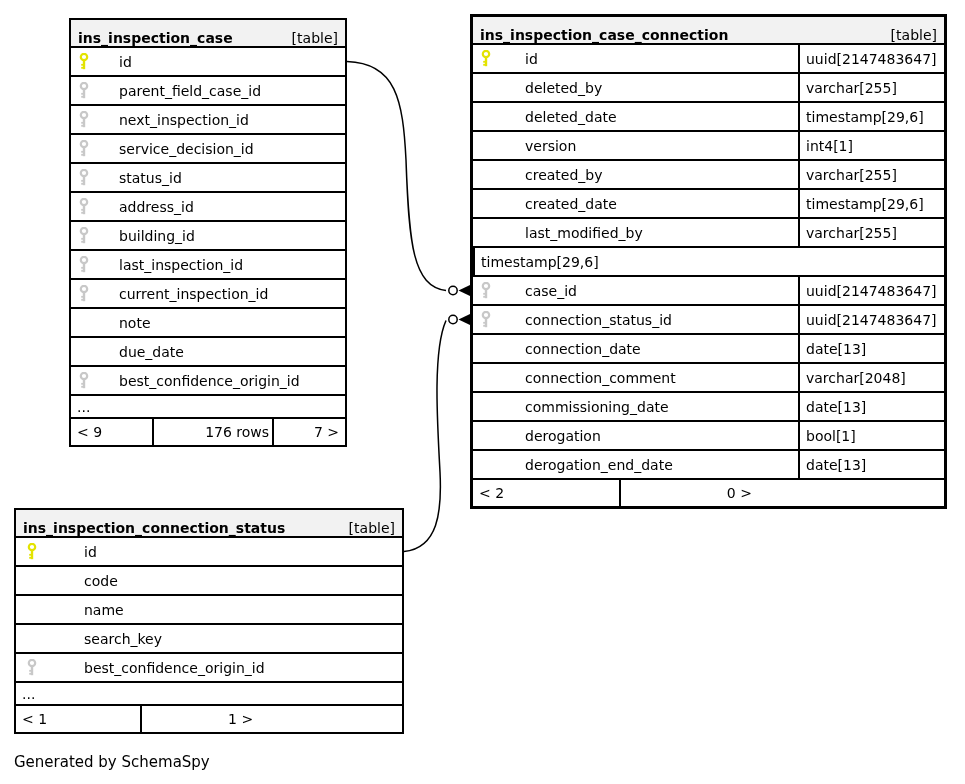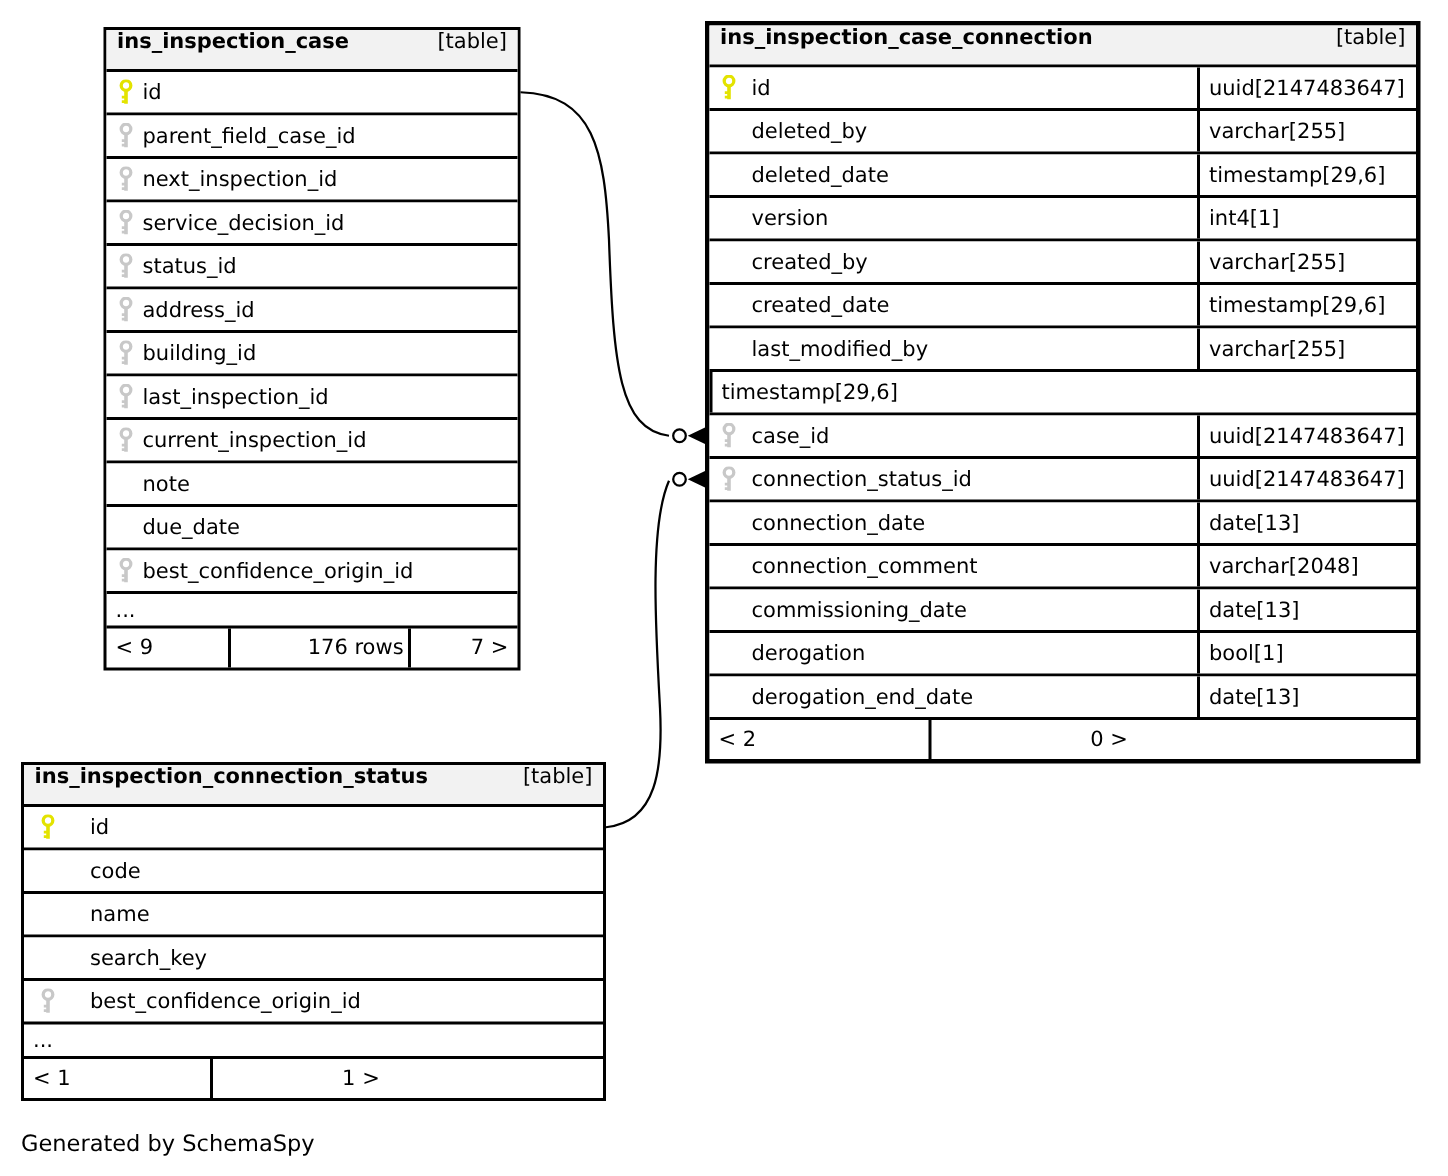--- a/index.html
+++ b/index.html
@@ -9,31 +9,31 @@
     font-size:14px;color:#000;overflow:hidden;
   }
   .db-table{position:absolute;background:#ffffff;border:2px solid #000;box-sizing:border-box;}
   #t1{border-width:3px;}
   #t0{left:69px;top:18px;width:278px;}
   #t1{left:470px;top:14px;width:477px;}
   #t2{left:14px;top:508px;width:390px;}
 
   .db-header{
     height:26px;border-bottom:2px solid #000;background:#f2f2f2;
-    display:flex;align-items:flex-start;justify-content:space-between;padding:0 7px;
+    display:flex;align-items:flex-end;justify-content:space-between;padding:0 7px;
   }
   .db-title{font-weight:bold;white-space:nowrap;}
   .db-badge{white-space:nowrap;}
 
   .row{position:relative;height:27px;border-bottom:2px solid #000;display:flex;align-items:center;background:#fff;}
   .key{position:absolute;left:8px;top:5px;}
   #t2 .key{left:11px;}
   .key-pk{color:#e3e300;}
   .key-fk{color:#c8c8c8;}
-  .col-name{flex:1;padding-left:24px;white-space:nowrap;overflow:hidden;}
+  .col-name{flex:1;padding-left:24px;white-space:nowrap;overflow:hidden;margin-left:24px;}
   #t1 .col-name{padding-left:28px;}
   #t2 .col-name{padding-left:44px;}
   .col-type{width:138px;align-self:stretch;border-left:2px solid #000;display:flex;align-items:center;padding-left:6px;white-space:nowrap;}
 
   .row-ellipsis{height:21px;border-bottom:2px solid #000;display:flex;align-items:center;padding-left:6px;}
 
   .db-footer{height:26px;display:flex;align-items:stretch;}
   .fcell{display:flex;align-items:center;box-sizing:border-box;}
   .fcell + .fcell{border-left:2px solid #000;}
   .f-left{padding-left:6px;justify-content:flex-start;}

